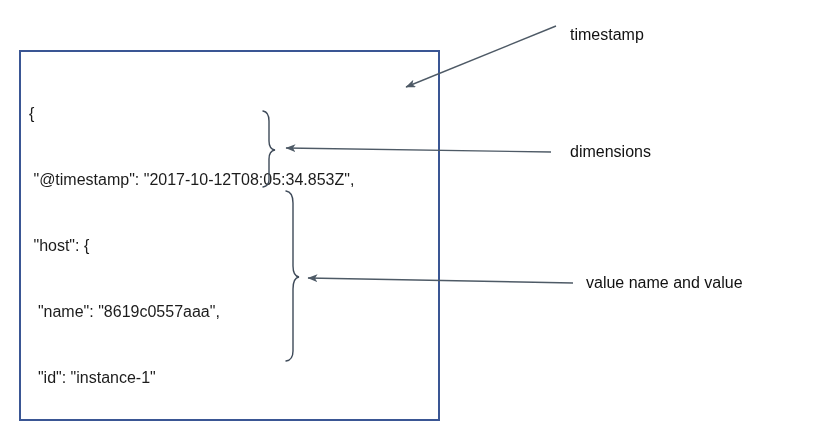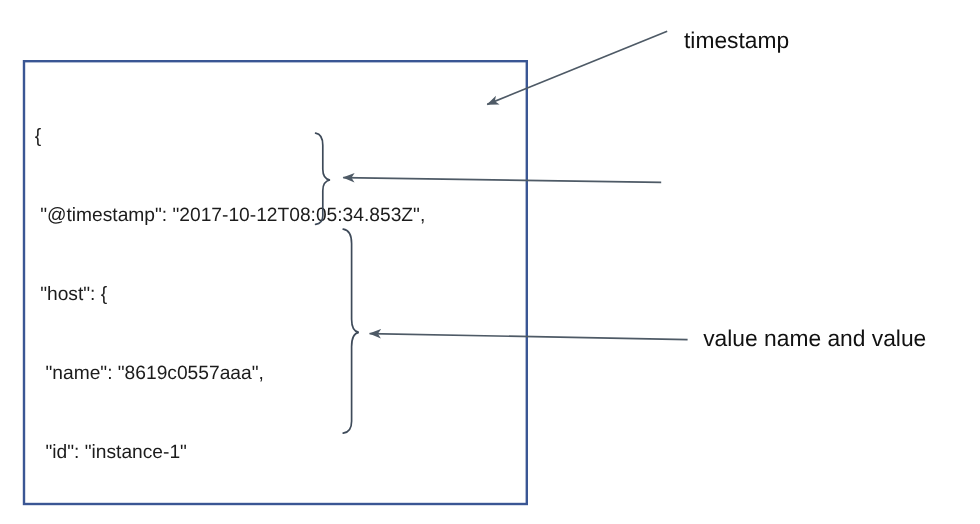--- a/index.html
+++ b/index.html
@@ -39,21 +39,21 @@
     position: absolute;
     left: 0;
     top: 0;
     width: 817px;
     height: 437px;
     pointer-events: none;
   }
   .annotation-label {
     position: absolute;
     font-family: "Liberation Sans", sans-serif;
-    font-size: 19px;
+    font-size: 16px;
     line-height: 22px;
     color: #111111;
     white-space: nowrap;
   }
   .label-timestamp { left: 570px; top: 24px; }
   .label-dimensions { left: 570px; top: 141px; }
   .label-metric { left: 586px; top: 272px; }
 </style>
 </head>
 <body>
@@ -92,15 +92,16 @@
     <path d="M 286 191 Q 293 192 293 203 L 293 266 Q 293 276 299 277 Q 293 278 293 289 L 293 351 Q 293 360 286 361" fill="none" stroke="#3e4a59" stroke-width="1.4" stroke-linecap="round"></path>
 
     <line x1="556" y1="26" x2="406" y2="87" stroke="#4e5a66" stroke-width="1.4" marker-end="url(#arrowhead)"></line>
 
     <line x1="551" y1="152" x2="286" y2="148" stroke="#4e5a66" stroke-width="1.4" marker-end="url(#arrowhead)"></line>
 
     <line x1="573" y1="283" x2="308" y2="278" stroke="#4e5a66" stroke-width="1.4" marker-end="url(#arrowhead)"></line>
   </svg>
 
   <div class="annotation-label label-timestamp">timestamp</div>
+  <div class="annotation-label label-dimensions">dimensions</div>
   <div class="annotation-label label-metric">value name and value</div>
 
 </div>
 
 </body></html>

